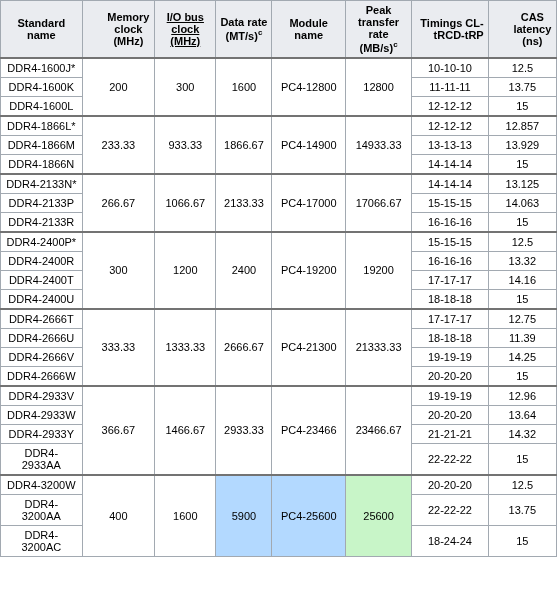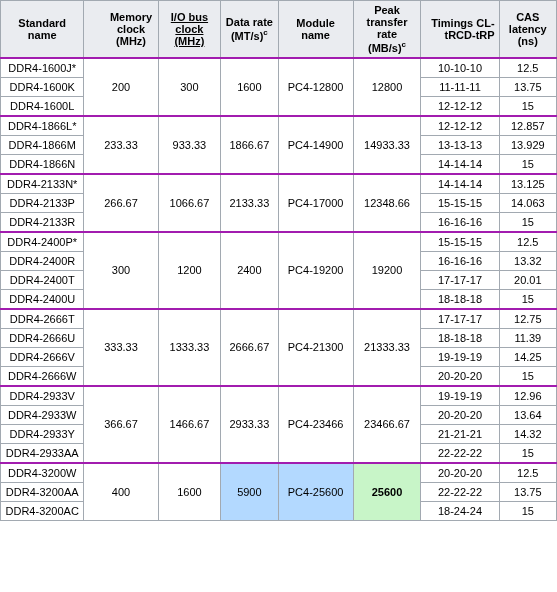--- a/index.html
+++ b/index.html
@@ -1,31 +1,31 @@
 <!DOCTYPE html>
 <html><head>
   <meta charset="utf-8">
   <style>
     * { box-sizing: border-box; margin: 0; padding: 0; }
     body { font-family: Arial, sans-serif; font-size: 11px; background: #fff; }
     table { border-collapse: collapse; width: 557px; }
     th, td { border: 1px solid #a2a9b1; padding: 3px 4px; text-align: center; vertical-align: middle; }
     th { background: #eaecf0; font-weight: bold; font-size: 11px; }
     td { font-size: 11px; }
-    .row-group td { border-top: 2px solid #a21caf; }
+    .row-group td { border-top: 2px solid #737373; }
     .highlight-blue { background: #b3d9ff; }
-    .highlight-green { background: #c8f5c8; font-weight: bold; }
+    .highlight-green { background: #c8f5c8; }
     .col-standard { width: 80px; }
     .col-memory { width: 55px; padding-left: 24px; }
     .col-io { width: 60px; text-decoration: underline; }
     .col-data { width: 55px; }
     .col-module { width: 72px; }
     .col-peak { width: 65px; }
     .col-timings { width: 75px; text-align: right; }
-    .col-cas { width: 55px; }
+    .col-cas { width: 55px; padding-left: 24px; }
     sup { font-size: 8px; }
   </style>
 </head>
 <body>
 
 <table>
   <thead>
     <tr>
       <th class="col-standard">Standard name</th>
       <th class="col-memory">Memory clock (MHz)</th>
@@ -77,21 +77,21 @@
         <td>DDR4-1866N</td>
         <td>14-14-14</td>
         <td>15</td>
       </tr>
       <tr class="row-group">
         <td>DDR4-2133N*</td>
         <td rowspan="3">266.67</td>
         <td rowspan="3">1066.67</td>
         <td rowspan="3">2133.33</td>
         <td rowspan="3">PC4-17000</td>
-        <td rowspan="3">12348.66</td>
+        <td rowspan="3">17066.67</td>
         <td>14-14-14</td>
         <td>13.125</td>
       </tr>
       <tr>
         <td>DDR4-2133P</td>
         <td>15-15-15</td>
         <td>14.063</td>
       </tr>
       <tr>
         <td>DDR4-2133R</td>
@@ -109,21 +109,21 @@
         <td>12.5</td>
       </tr>
       <tr>
         <td>DDR4-2400R</td>
         <td>16-16-16</td>
         <td>13.32</td>
       </tr>
       <tr>
         <td>DDR4-2400T</td>
         <td>17-17-17</td>
-        <td>20.01</td>
+        <td>14.16</td>
       </tr>
       <tr>
         <td>DDR4-2400U</td>
         <td>18-18-18</td>
         <td>15</td>
       </tr>
       <tr class="row-group">
         <td>DDR4-2666T</td>
         <td rowspan="4">333.33</td>
         <td rowspan="4">1333.33</td>

